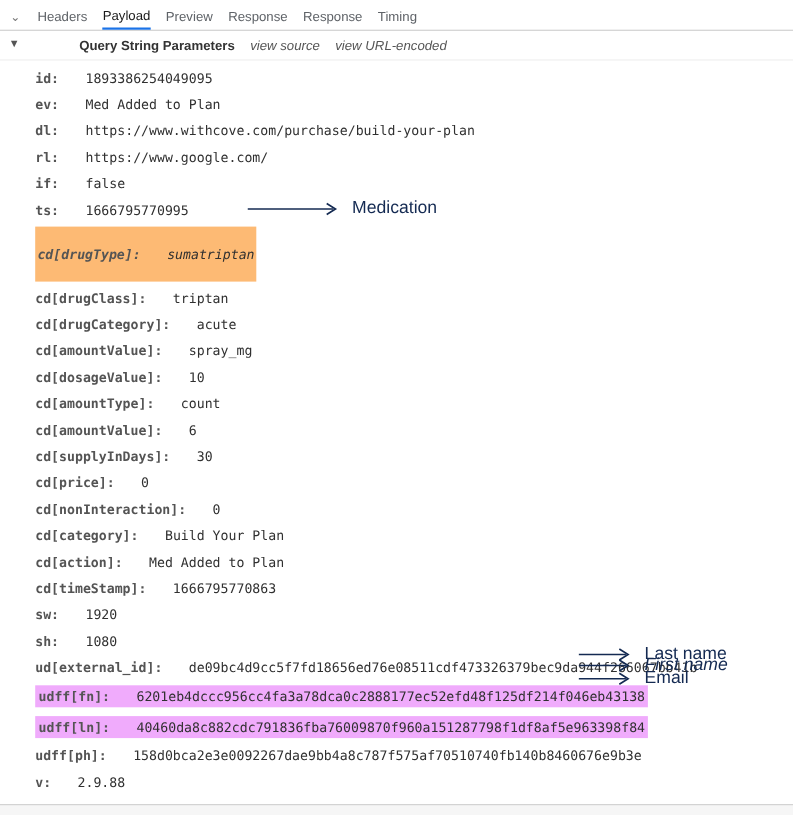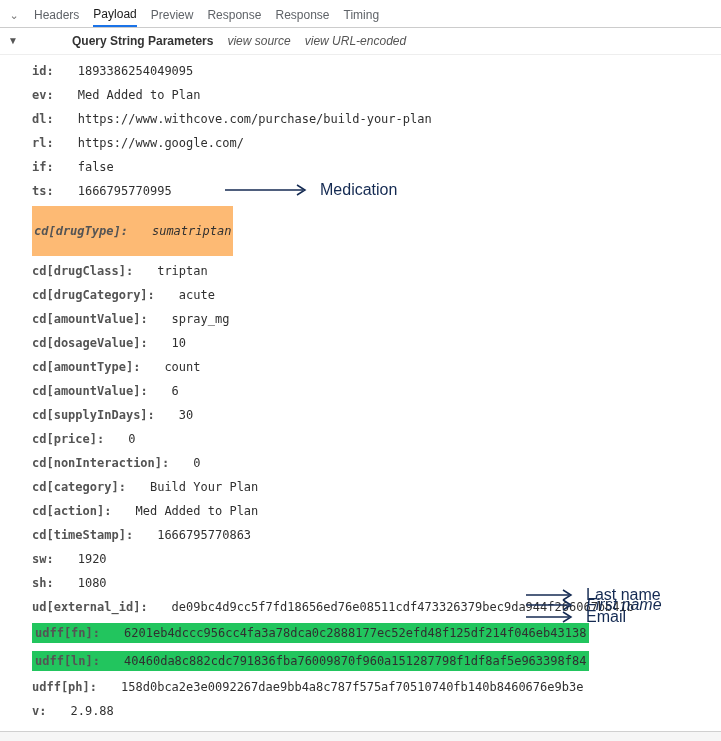--- a/index.html
+++ b/index.html
@@ -84,21 +84,21 @@
     margin-left: 24px;
     color: #303030;
     word-break: break-all;
   }
   .hl {
     background: #fdba74;
     padding: 16px 2px;
     font-style: italic;
   }
   .hl-row {
-    background: #22c55e;
+    background: #f0abfc;
     padding: 1px 3px;
     display: inline-flex;
     align-items: baseline;
     margin: 1px 0;
   }
   .annot {
     position: absolute;
     display: flex;
     align-items: center;
     gap: 10px;

